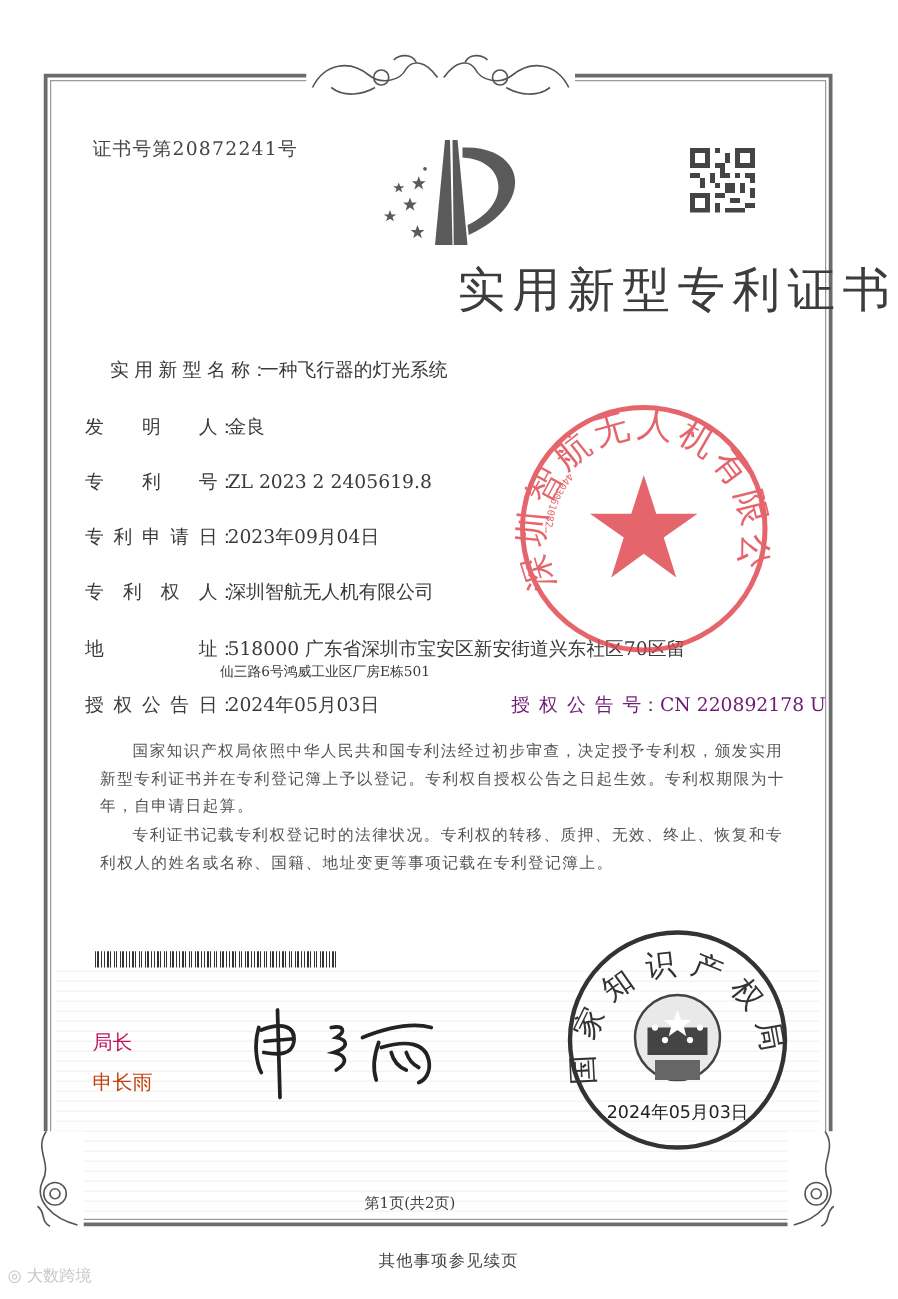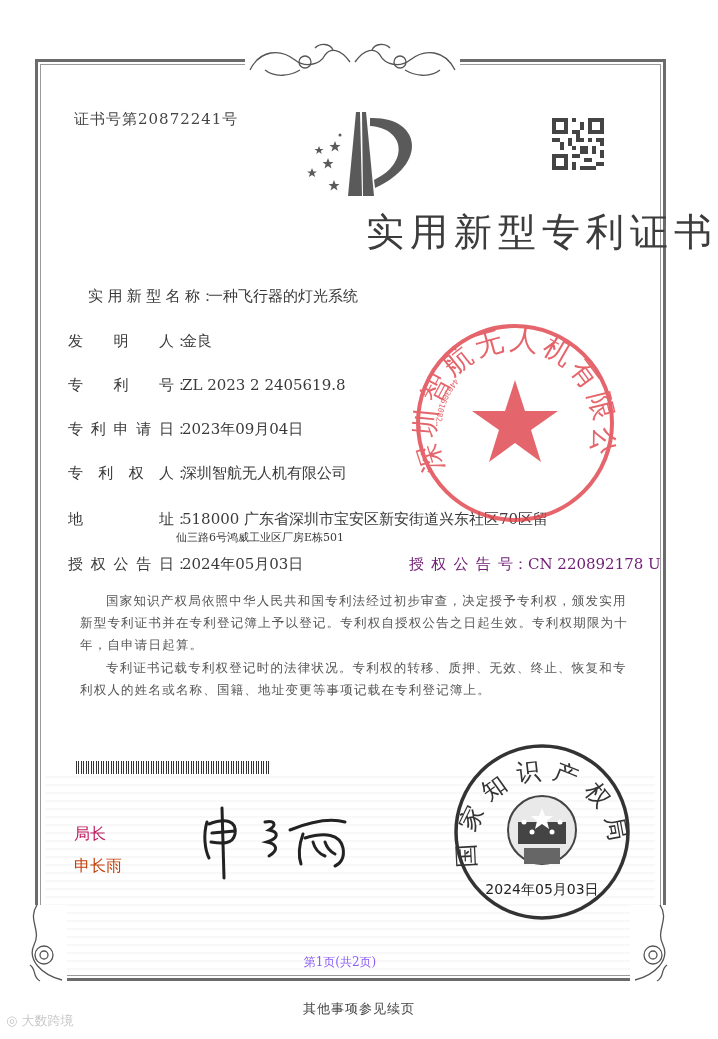--- a/index.html
+++ b/index.html
@@ -53,21 +53,21 @@
   .barcode { position:absolute; left:76px; top:761px; width:193px; height:13px;
     background:repeating-linear-gradient(90deg, #333 0px, #333 1px, #fff 1px, #fff 2px, #333 2px, #333 3px, #fff 3px, #fff 5px); }
 
   .director-title { position:absolute; left:74px; top:824px; font-family:"DejaVu Sans","Liberation Sans",sans-serif; font-size:16px; color:#be185d; }
   .director-name { position:absolute; left:74px; top:856px; font-family:"DejaVu Sans","Liberation Sans",sans-serif; font-size:16px; color:#c2410c; }
   .signature { position:absolute; left:195px; top:800px; width:165px; height:80px; }
 
   .seal-red { position:absolute; left:410px; top:318px; width:210px; height:210px; }
   .seal-cnipa { position:absolute; left:452px; top:742px; width:180px; height:180px; }
 
-  .page-no { position:absolute; left:0; width:656px; top:954px; text-align:center; font-size:12px; color:#8b5cf6;margin-left:12px; }
+  .page-no { position:absolute; left:0; width:656px; top:954px; text-align:center; font-size:12px; color:#404040; }
   .continued { position:absolute; left:0; width:718px; top:1000px; text-align:center; font-size:13px; color:#444; letter-spacing:1px; }
   .watermark { position:absolute; left:6px; top:1012px; font-family:"DejaVu Sans","Liberation Sans",sans-serif; font-size:13px; color:#c8c8c8; }
 </style>
 </head>
 <body>
 
 <div class="lined"></div>
 <div class="frame-outer"></div>
 <div class="frame-inner"></div>
 

